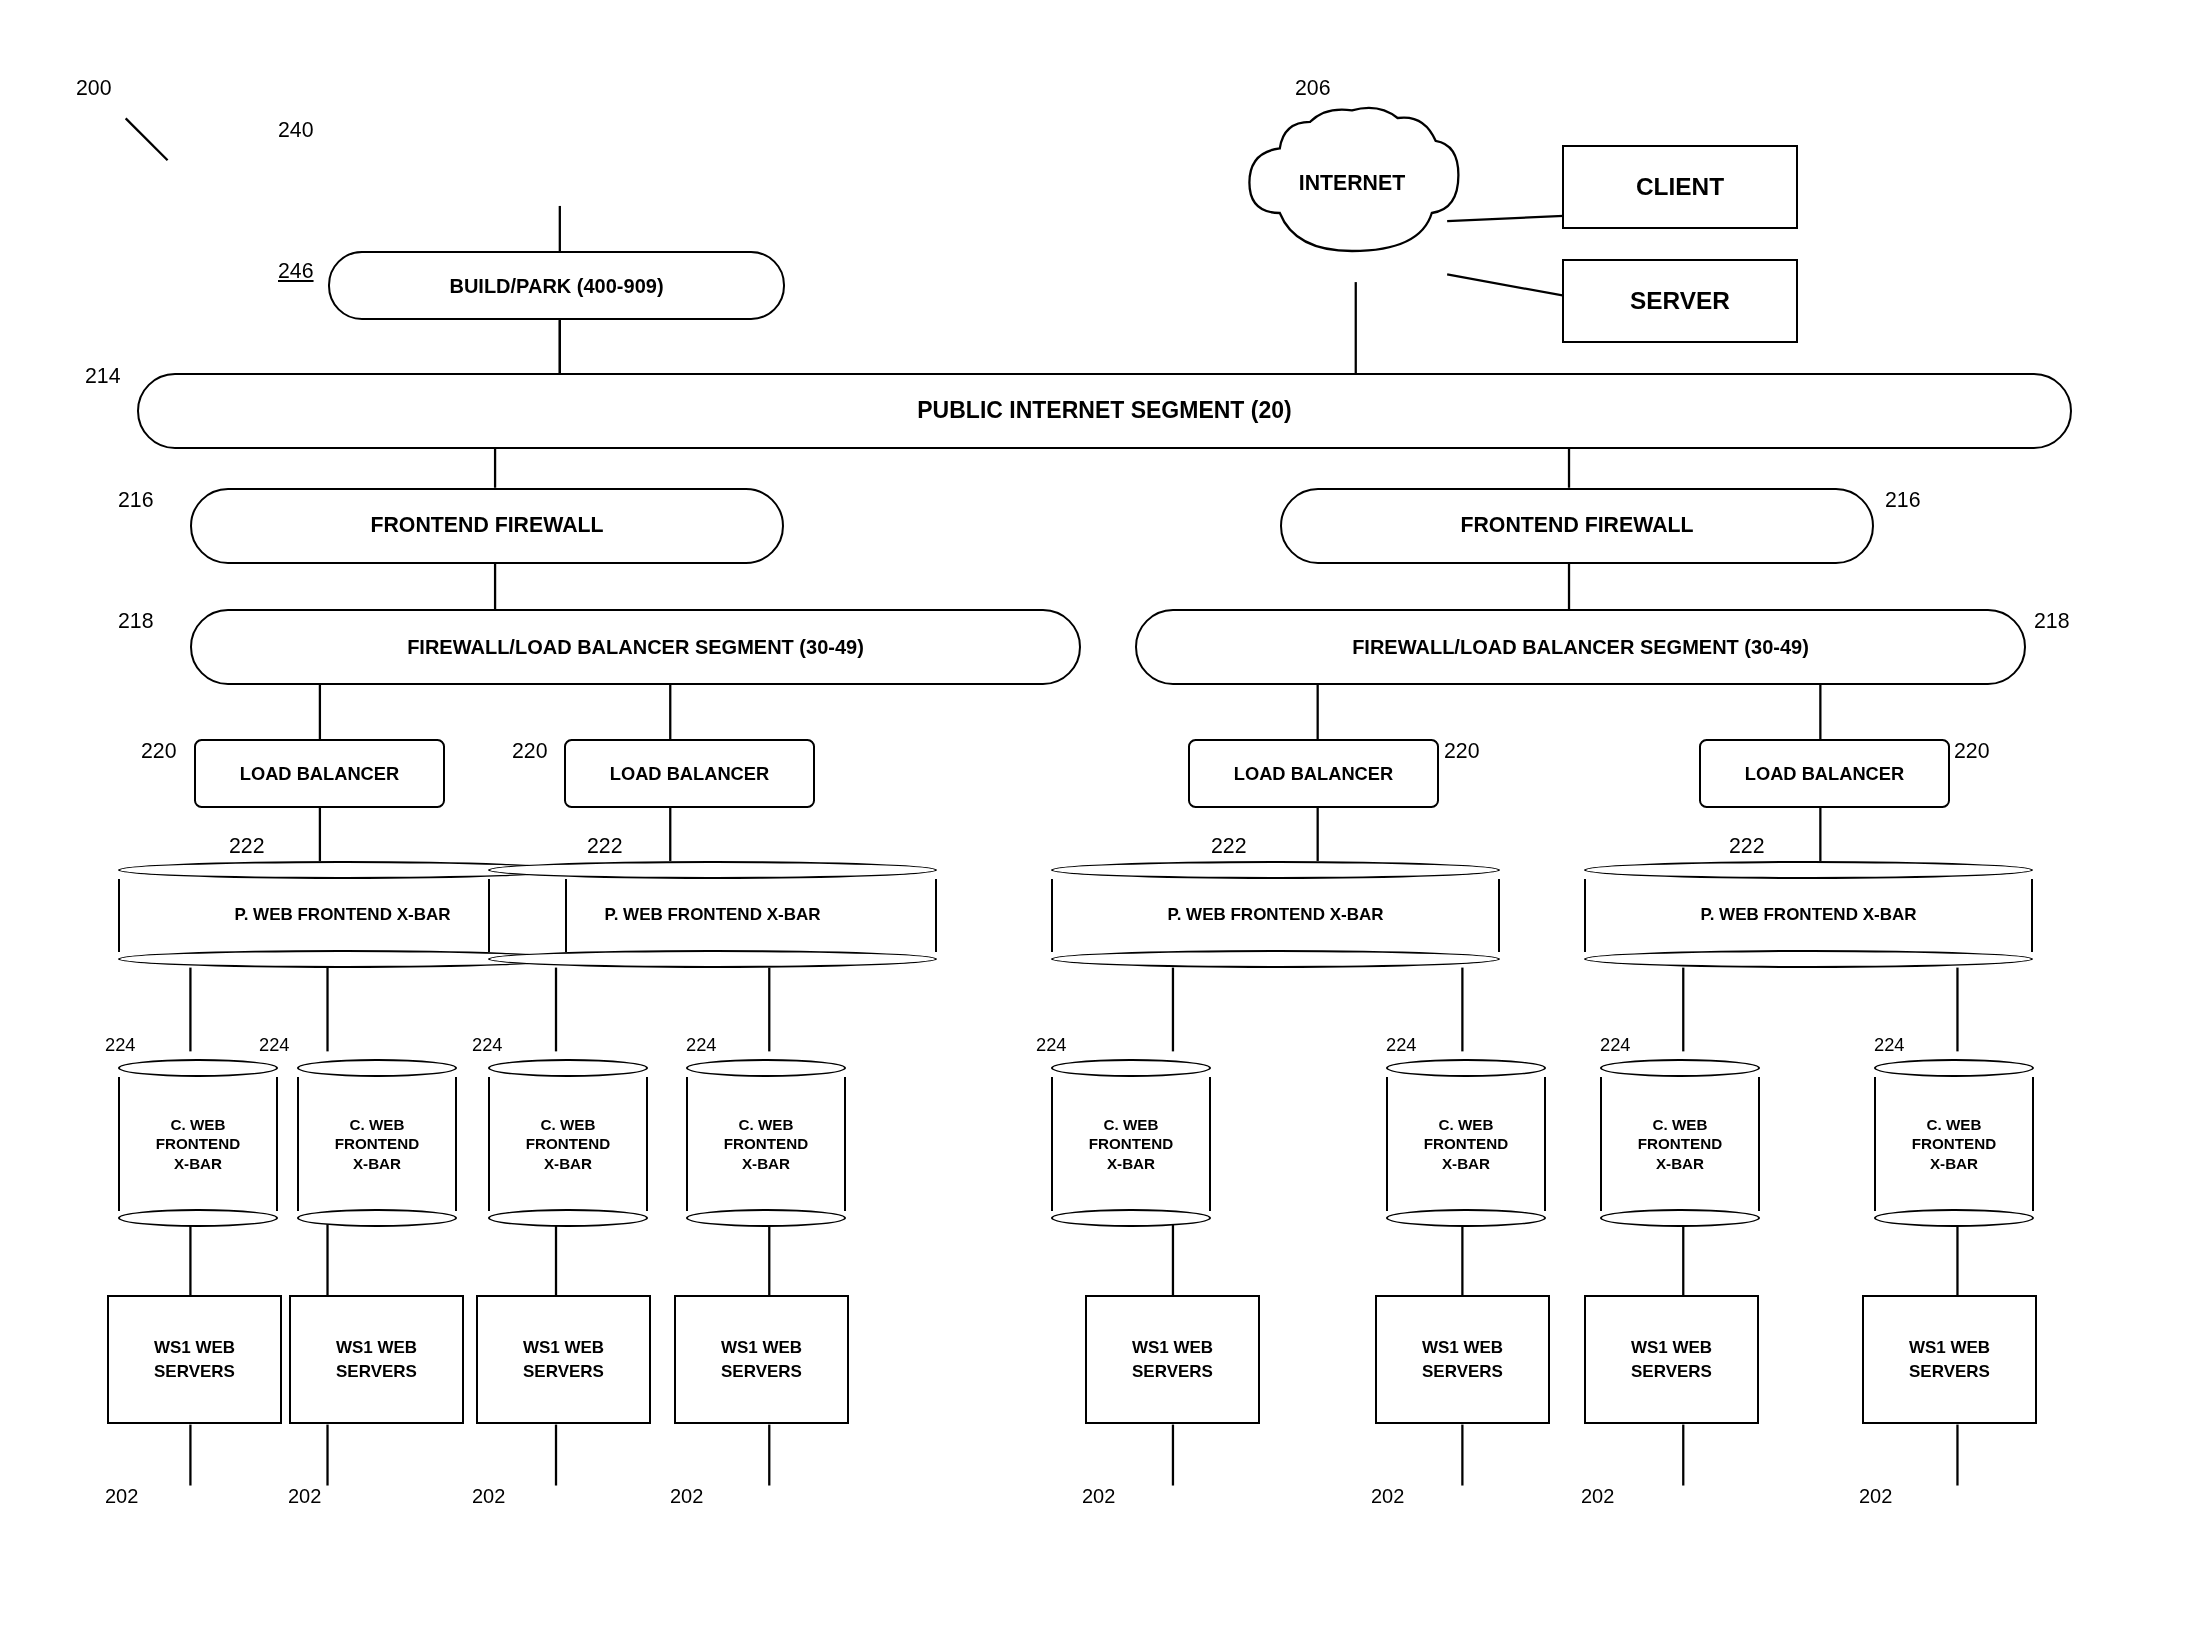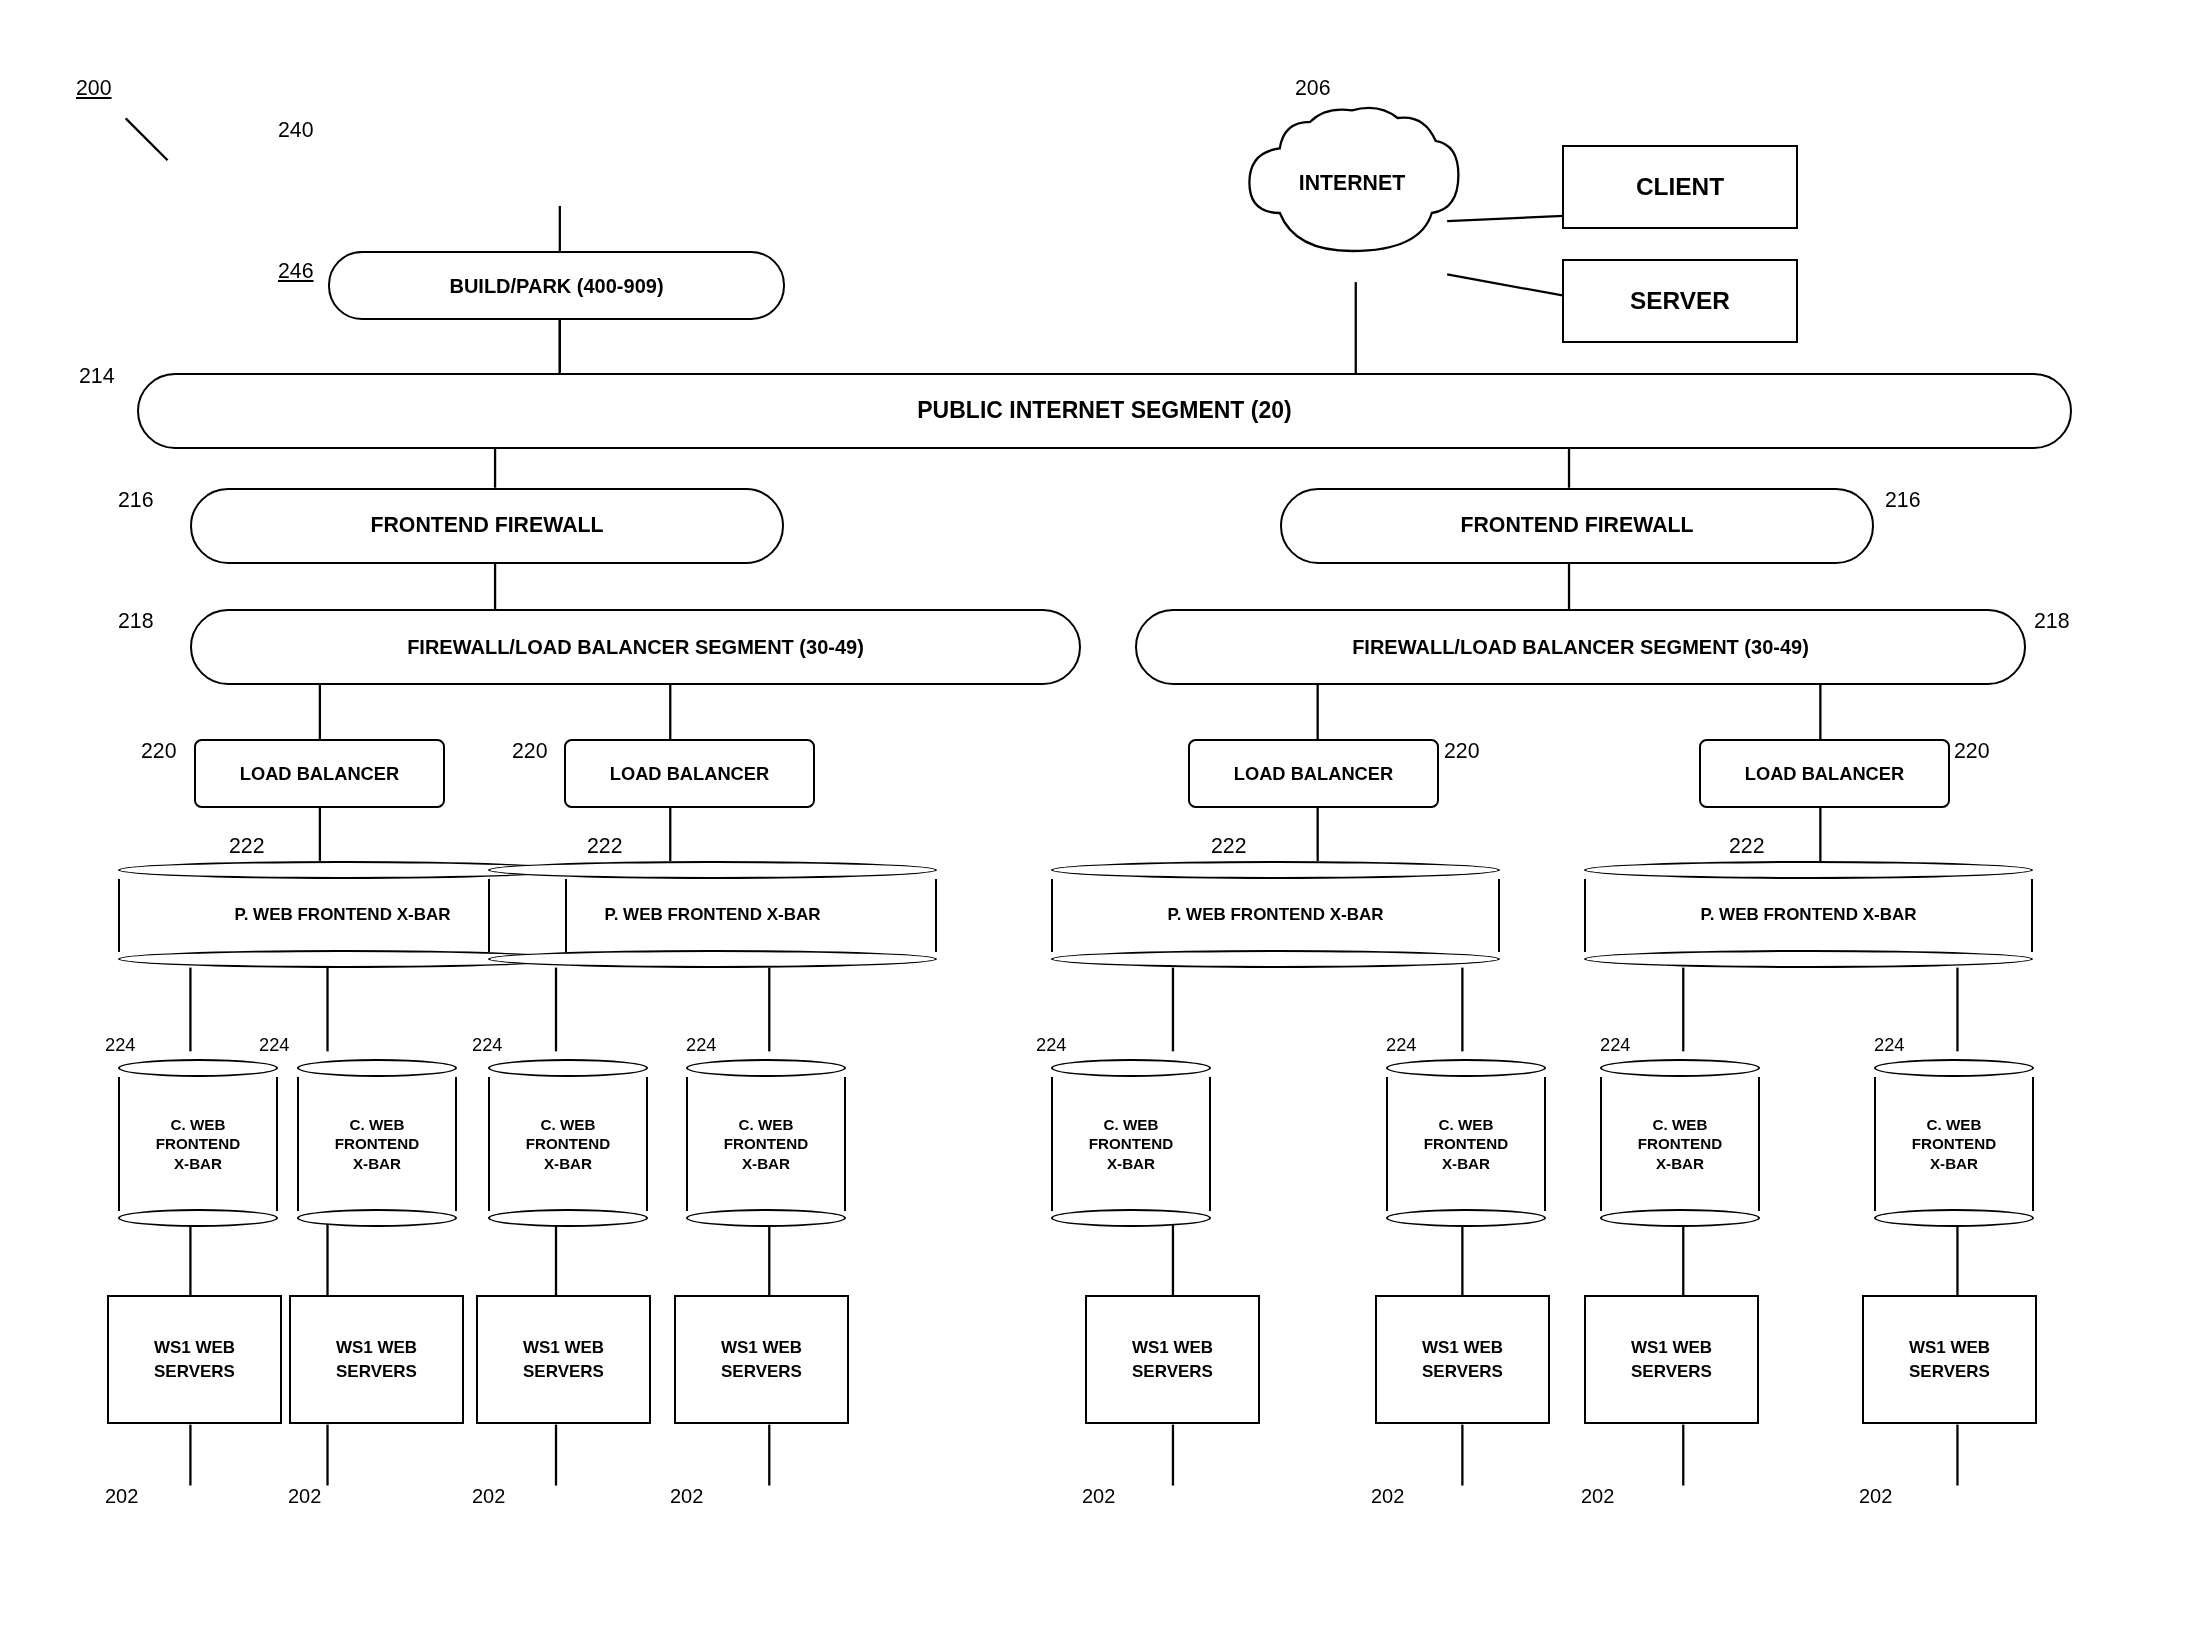--- a/index.html
+++ b/index.html
@@ -161,29 +161,29 @@
     <line x1="250" y1="1870" x2="250" y2="1950" stroke="#000" stroke-width="3"></line>
     <line x1="430" y1="1870" x2="430" y2="1950" stroke="#000" stroke-width="3"></line>
     <line x1="730" y1="1870" x2="730" y2="1950" stroke="#000" stroke-width="3"></line>
     <line x1="1010" y1="1870" x2="1010" y2="1950" stroke="#000" stroke-width="3"></line>
     <line x1="1540" y1="1870" x2="1540" y2="1950" stroke="#000" stroke-width="3"></line>
     <line x1="1920" y1="1870" x2="1920" y2="1950" stroke="#000" stroke-width="3"></line>
     <line x1="2210" y1="1870" x2="2210" y2="1950" stroke="#000" stroke-width="3"></line>
     <line x1="2570" y1="1870" x2="2570" y2="1950" stroke="#000" stroke-width="3"></line>
   </svg>
 
-  <div class="label-ref" style="left: 76px; top: 76px; text-decoration: underline;">200</div>
+  <div class="label-ref" style="left: 76px; top: 76px;">200</div>
 
   <div class="label-ref" style="left: 1295px; top: 76px;">206</div>
 
   <div class="label-ref" style="left: 278px; top: 118px;">240</div>
 
   <div class="label-ref" style="left: 278px; top: 259px; text-decoration: underline;">246</div>
 
-  <div class="label-ref" style="left: 79px; top: 364px;">214</div>
+  <div class="label-ref" style="left: 85px; top: 364px;">214</div>
 
 
   <div class="box box-rounded" style="left: 328px; top: 251px; width: 457px; height: 69px; font-size:20px; border-radius:34px;">
     <span>BUILD/PARK (400-909)</span>
   </div>
 
   <div class="cloud" style="left: 1234px; top: 99px; width: 236px; height: 190px;">
     <svg viewBox="0 0 310 250" xmlns="http://www.w3.org/2000/svg">
       <path d="M155,200 Q80,200 60,150 Q20,150 20,110 Q20,70 60,65 Q65,30 100,30 Q120,10 155,15 Q190,5 215,25 Q250,20 265,55 Q295,60 295,100 Q295,145 260,150 Q245,200 155,200 Z" fill="white" stroke="black" stroke-width="3"></path>
       <text x="155" y="120" text-anchor="middle" font-size="28" font-weight="bold" font-family="Arial">INTERNET</text>

